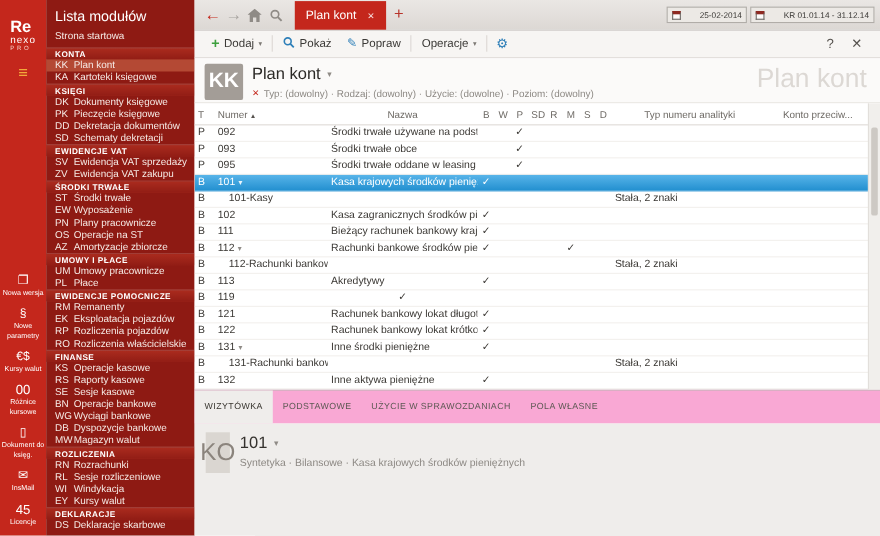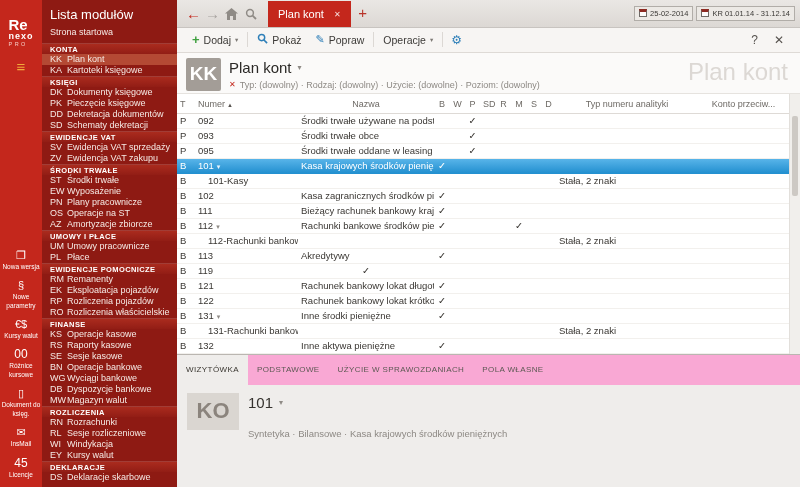--- a/index.html
+++ b/index.html
@@ -3,21 +3,21 @@
 <meta charset="utf-8">
 <style>
 *{margin:0;padding:0;box-sizing:border-box}
 html,body{width:800px;height:487px;overflow:hidden}
 body{font-family:"Liberation Sans",sans-serif;background:#efedeb}
 .app{display:flex;width:800px;height:487px}
 
 .strip{width:42px;background:#c4271c;color:#fff;display:flex;flex-direction:column;align-items:center;flex-shrink:0;overflow:hidden}
 .logo{text-align:left;margin-top:17px;line-height:1;color:#fff}
 .logo-re{font-size:15px;font-weight:bold}
-.logo-nexo{font-size:9px;font-weight:bold;letter-spacing:1px}
+.logo-nexo{font-size:9px;font-weight:normal;letter-spacing:1px}
 .logo-pro{font-size:5.5px;letter-spacing:2.5px;color:#f5cdc6;margin-top:1px}
 .strip-burger{color:#f2a93b;font-size:15px;margin-top:10px;cursor:pointer}
 .strip-spacer{flex:1}
 .strip-items{width:100%;display:flex;flex-direction:column;align-items:center}
 .strip-item{width:100%;display:flex;flex-direction:column;align-items:center;gap:1px;margin-bottom:8px;color:#fff;cursor:pointer}
 .s-ic{font-size:11px;line-height:13px;min-height:13px}
 .s-ic.big{font-size:12px;font-weight:normal}
 .s-lbl{font-size:6.5px;line-height:1.3;text-align:center;padding:0 1px}
 
 .sidebar{width:135px;background:#8e1a13;color:#f6eae5;flex-shrink:0;overflow:hidden}
@@ -30,21 +30,21 @@
 
 .main{flex:1;display:flex;flex-direction:column;min-width:0;background:#fff}
 .topbar{height:30px;background:linear-gradient(#eae7e4,#dcd8d4);display:flex;align-items:center;padding-left:7px;border-bottom:1px solid #c8c4c0}
 .nav-ic{width:19px;text-align:center;font-size:13px;color:#8f8b86;cursor:pointer;display:flex;align-items:center;justify-content:center}
 .nav-ic.back{color:#c4271c;font-weight:bold;font-size:15px}
 .nav-ic.fwd{color:#a8a4a0;font-size:15px}
 .tab{height:26px;background:#c4271c;color:#fff;font-size:11px;display:flex;align-items:center;gap:10px;padding:0 10px;margin-left:8px;align-self:flex-end;cursor:pointer}
 .tab-close{font-size:8px;opacity:.85}
 .plus-btn{width:24px;height:26px;align-self:flex-end;color:#b8342a;font-size:15px;text-align:center;line-height:24px;cursor:pointer}
 .dates{margin-left:auto;display:flex;gap:3px;padding-right:5px}
-.date-box{border:1px solid #b1ada8;background:#ece9e5;font-size:7.5px;color:#3a3835;padding:2px 4px;display:flex;align-items:flex-start;gap:3px;cursor:pointer;white-space:nowrap}
+.date-box{border:1px solid #b1ada8;background:#ece9e5;font-size:7.5px;color:#3a3835;padding:2px 4px;display:flex;align-items:flex-end;gap:17px;cursor:pointer;white-space:nowrap}
 .cal-ic{width:8px;height:8px;border:1px solid #6e6a66;border-top:3px solid #8e2a22;background:#fdfcfb;flex-shrink:0}
 
 .toolbar{height:26px;background:#f7f5f3;border-bottom:1px solid #dedad6;display:flex;align-items:center;padding:0 8px;font-size:10.5px;color:#3c3a37}
 .tbtn{display:flex;align-items:center;gap:4px;padding:0 7px;height:100%;cursor:pointer;white-space:nowrap}
 .ic-plus{color:#3ea03e;font-weight:bold;font-size:13px}
 .ic-pencil{color:#2e7fb8;font-size:11px}
 .ic-gear{color:#2e7fb8;font-size:12px;padding:0 6px;cursor:pointer}
 .caret{font-size:6.5px;color:#7d7974}
 .caret.t{font-size:8px;color:#8f8b86}
 .sep{width:1px;height:15px;background:#dcd8d4;margin:0 2px}
@@ -74,24 +74,24 @@
 .child-num{padding-left:13px}
 .caret-sm{font-size:7px;color:#8f8b86;margin-left:3px}
 .vscroll{position:absolute;right:0;top:0;bottom:0;width:11px;background:#f1efec;border-left:1px solid #e2dfdb;cursor:pointer}
 .vthumb{position:absolute;top:22px;left:2px;right:2px;height:80px;background:#cdc9c4;border-radius:2px}
 
 .btabs{height:33px;background:#f9a8d4;display:flex;border-top:1px solid #bab6b1}
 .btab{padding:0 9px;font-size:8px;letter-spacing:.4px;color:#5c5853;display:flex;align-items:center;cursor:pointer}
 .btab.active{background:#efedeb;color:#38352f}
 
 .panel{height:108px;background:#efedeb;display:flex;padding:8px 10px;gap:9px;align-items:flex-start}
-.ko-badge{width:52px;height:37px;background:#dad6d1;color:#8b847d;font-size:22px;font-weight:bold;display:flex;align-items:center;justify-content:center;flex-shrink:0}
+.ko-badge{width:22px;height:37px;background:#dad6d1;color:#8b847d;font-size:22px;font-weight:normal;display:flex;align-items:center;justify-content:center;flex-shrink:0}
 .panel-mid{padding-top:1px}
 .panel-ttl{font-size:15px;color:#35322e;display:flex;align-items:center;gap:6px;cursor:pointer}
-.panel-sub{font-size:9.5px;color:#8d8984;margin-top:17px}
+.panel-sub{font-size:9.5px;color:#8d8984;margin-top:5px}
 .panel-right{margin-left:auto;text-align:right;padding:1px 4px 0 0}
 .saldo-line{font-size:12px;color:#6e6a65}
 .saldo-val{font-size:14px;font-weight:bold;color:#2b2825;margin-left:8px}
 .obroty-line{font-size:10px;color:#8d8984;margin-top:5px}
 </style>
 </head>
 <body>
 
 <div class="app">
 

